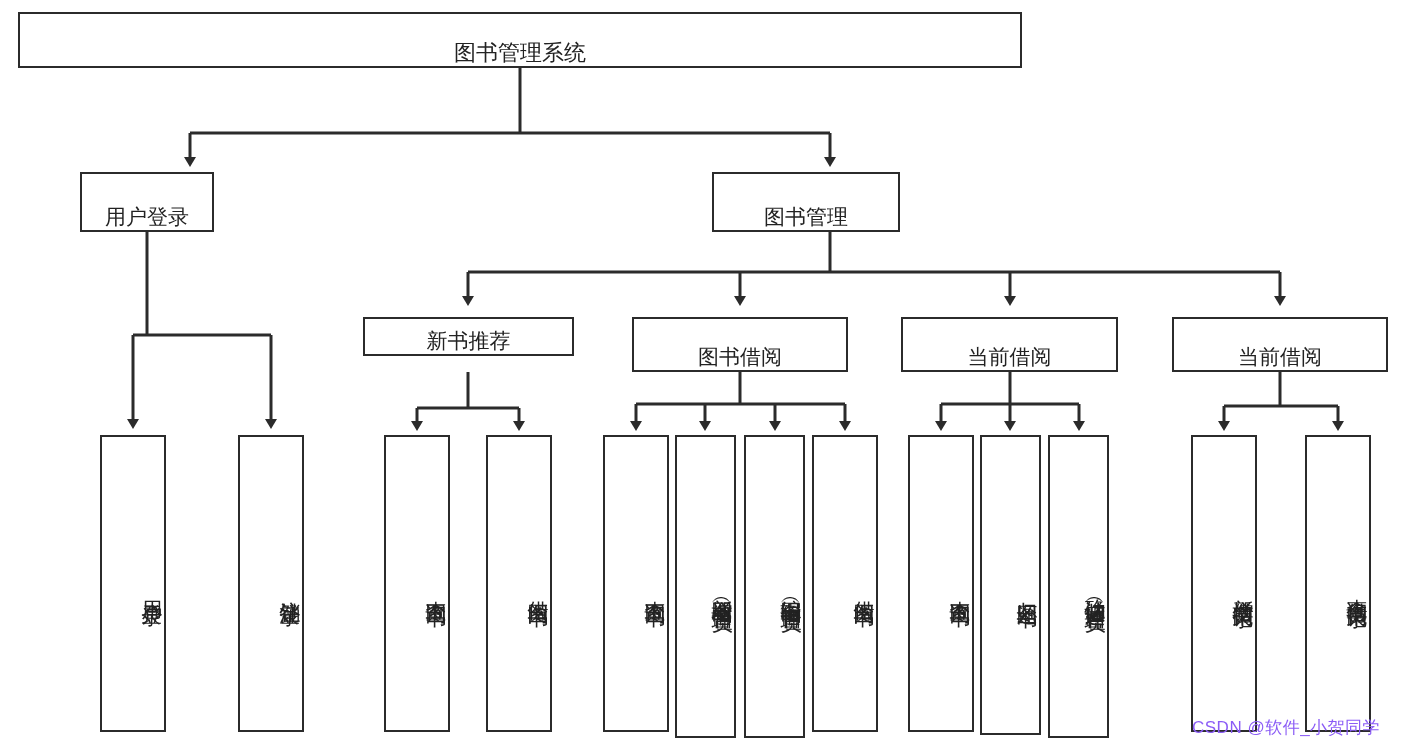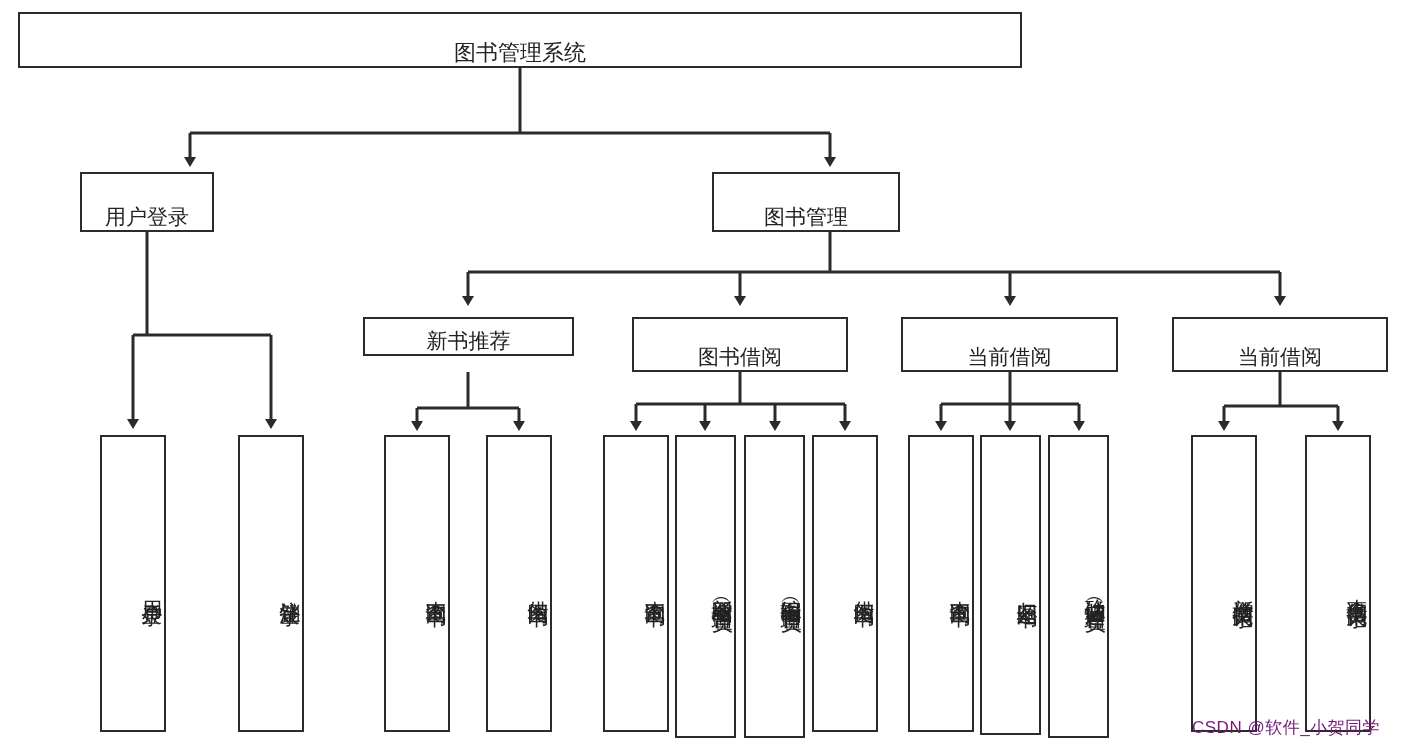--- a/index.html
+++ b/index.html
@@ -45,21 +45,21 @@
     justify-content:center;
   }
   .node.leaf .vtxt{
     writing-mode:vertical-rl;
     text-orientation:upright;
     white-space:normal;
   }
   .watermark{
     position:absolute;
     font-size:17px;
-    color:#701a75;
+    color:#8b5cf6;
     white-space:nowrap;
     letter-spacing:0.5px;
   }
 </style>
 </head>
 <body>
 
 <div id="canvas">
 
   <svg class="wires" viewBox="0 0 1405 747">

